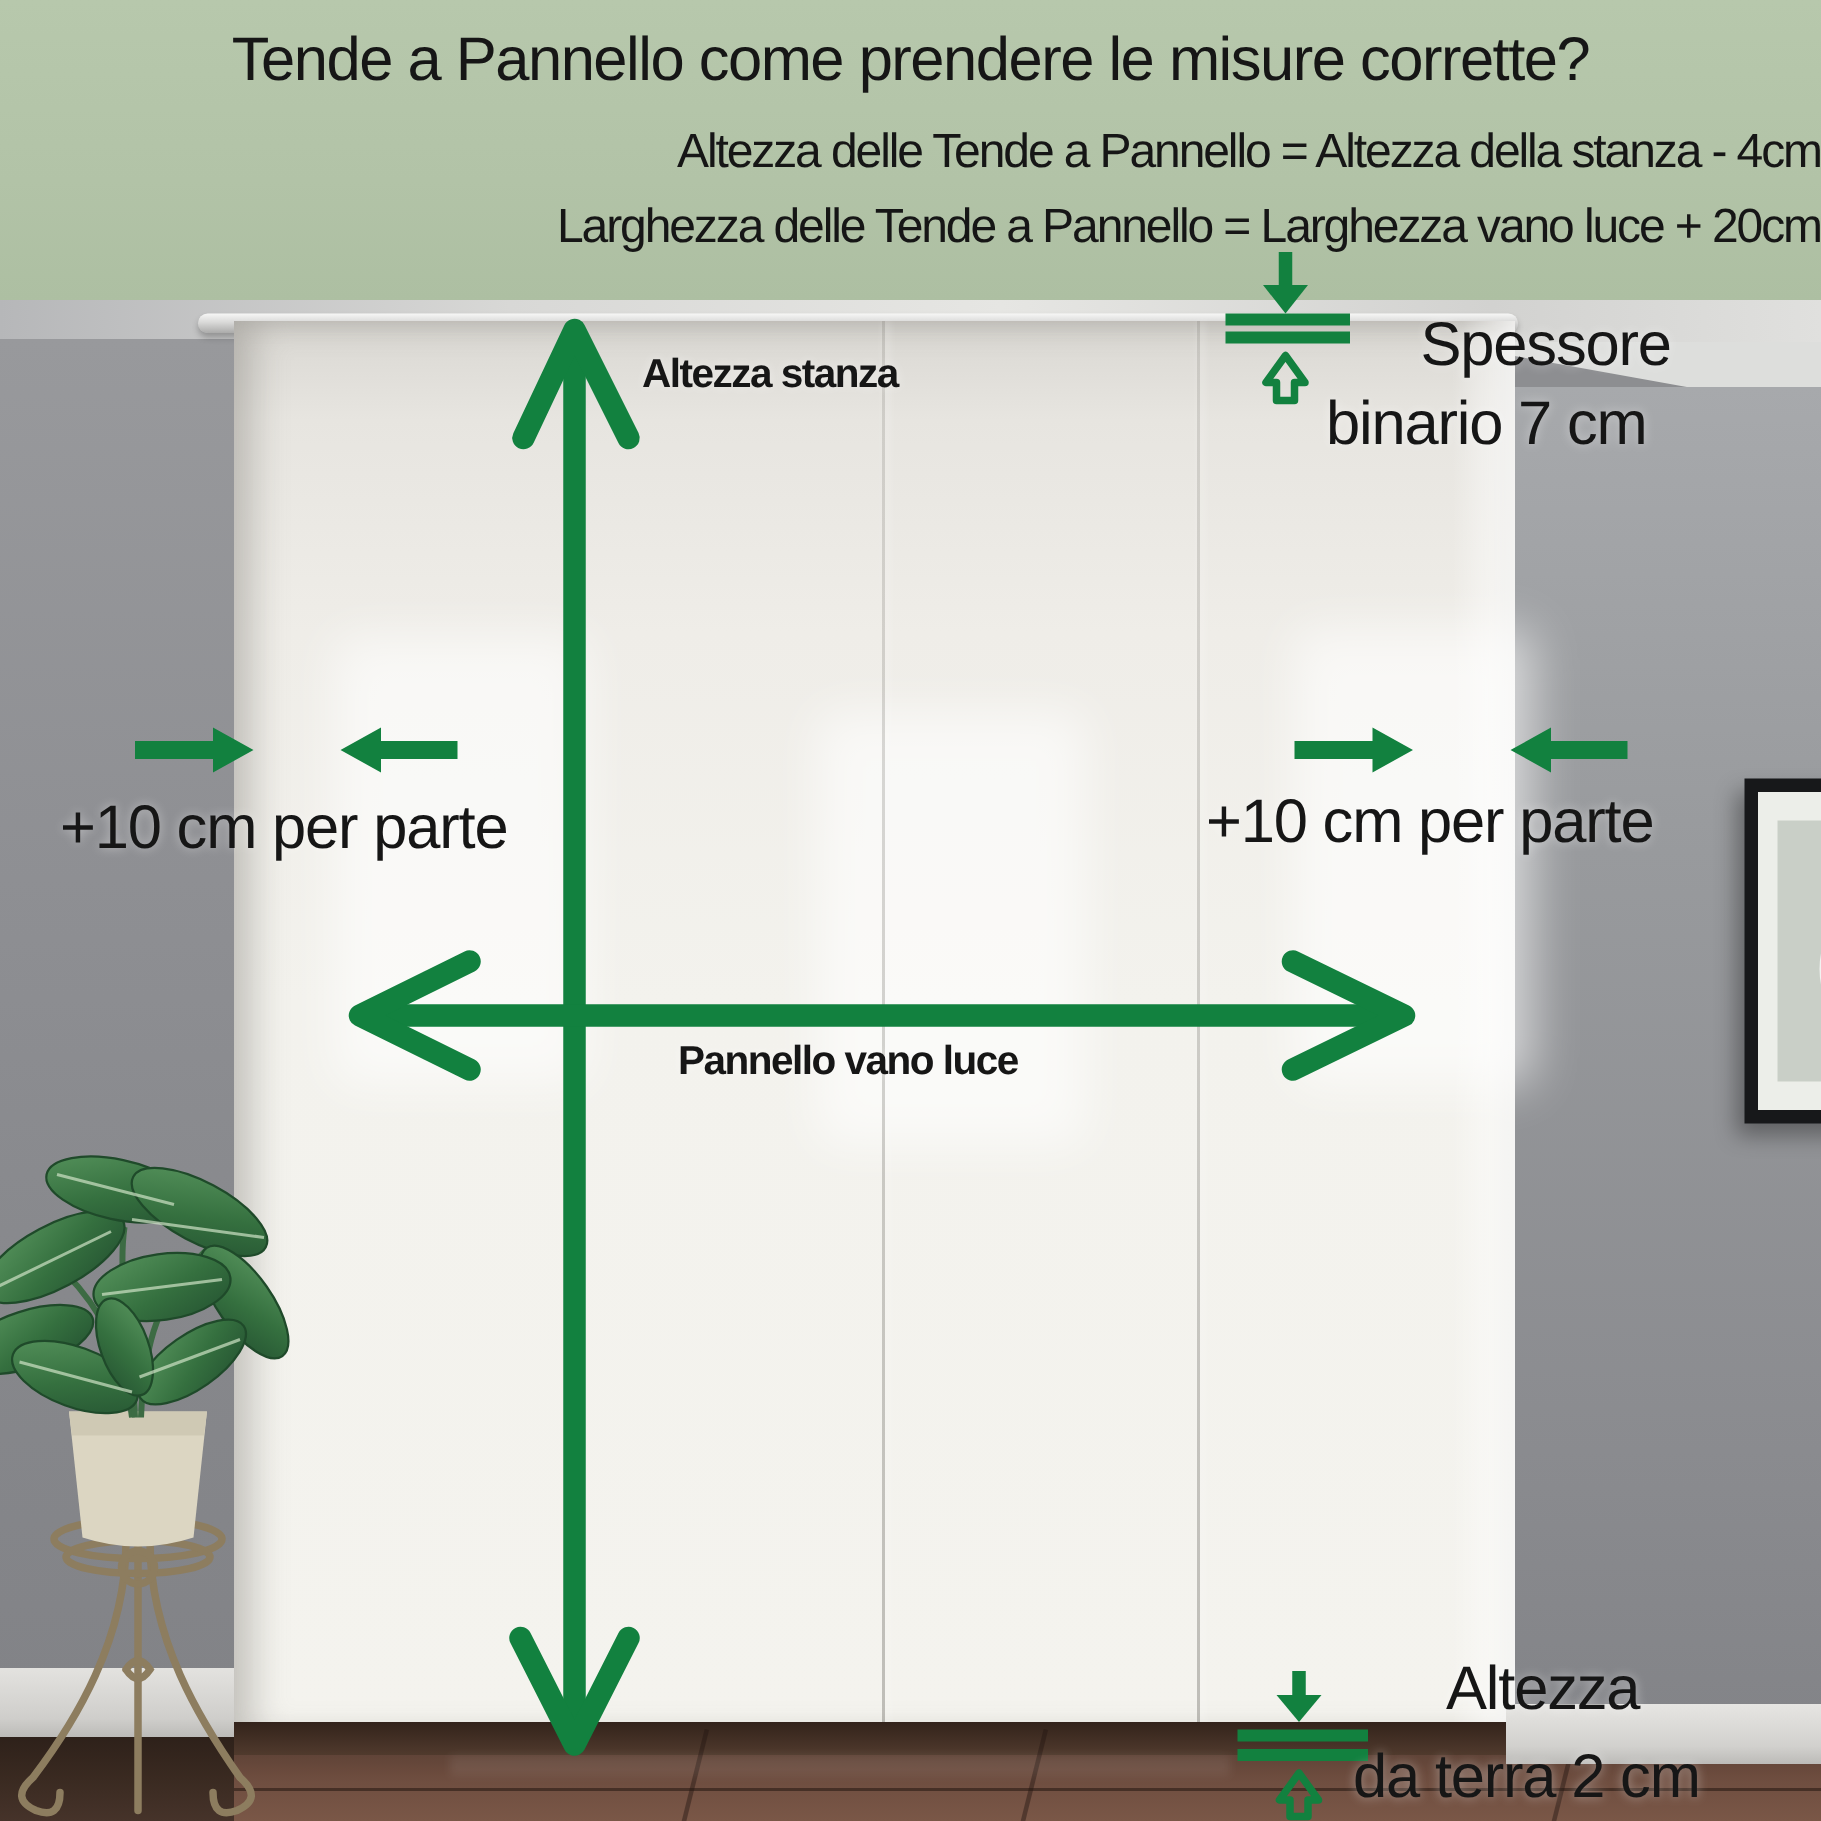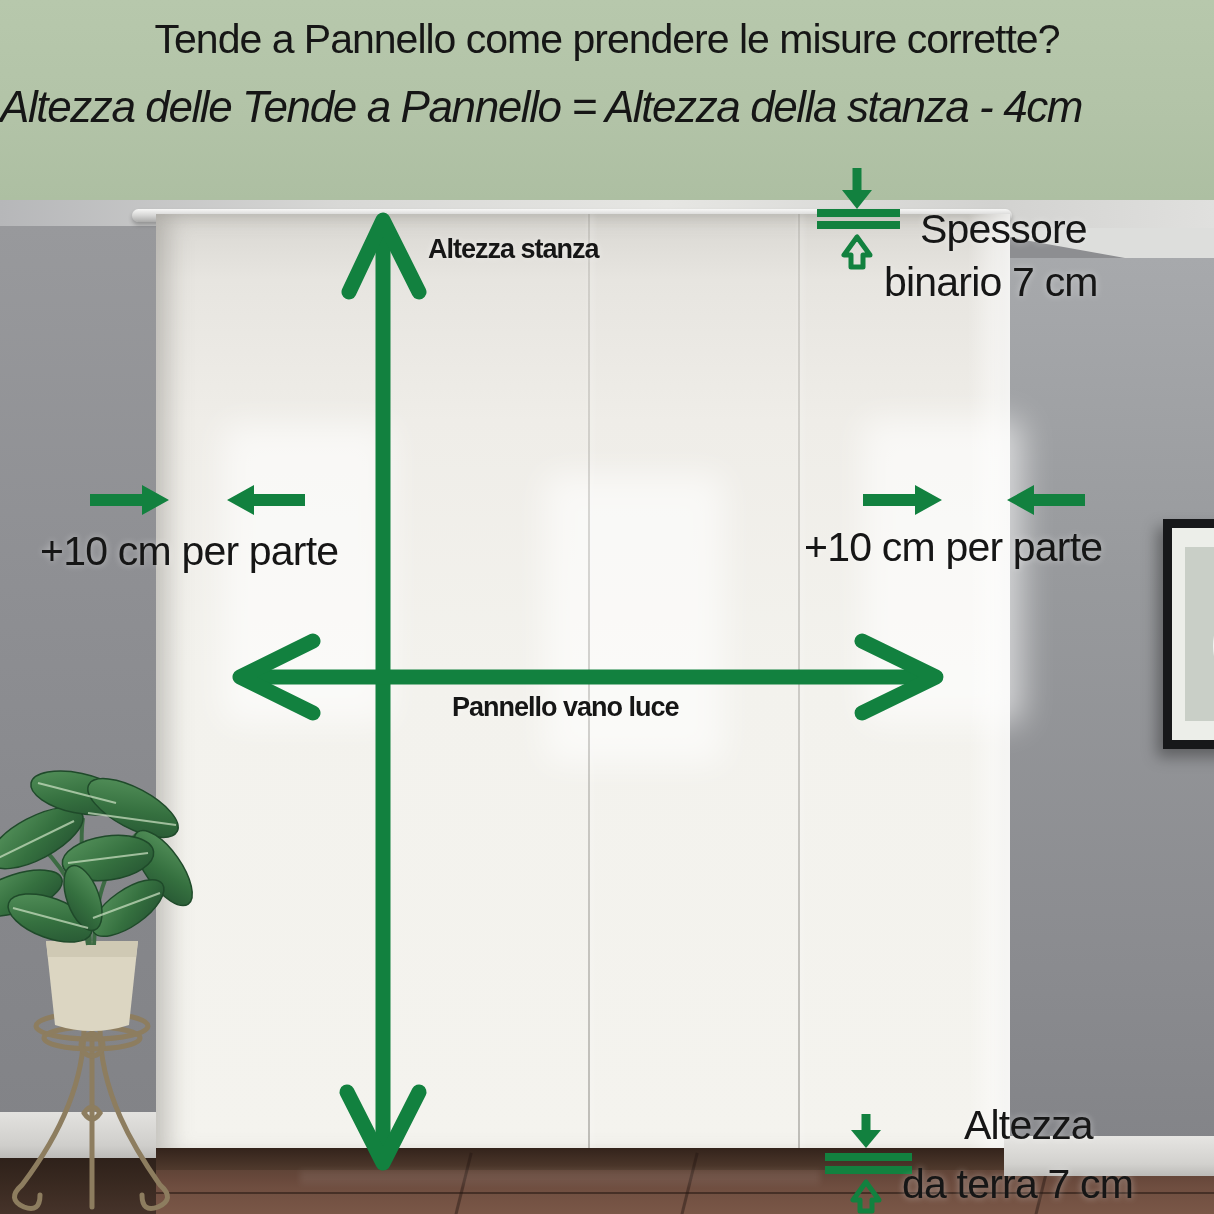--- a/index.html
+++ b/index.html
@@ -13,22 +13,22 @@
     font-family:"Liberation Sans",sans-serif;color:var(--text-dark);
     background:#8d8e91;
   }
   .abs{position:absolute;}
 
   
   .banner{left:0;top:0;width:1214px;height:200px;
     background:linear-gradient(180deg,#b7c8ac 0%,var(--banner-bg) 60%,#adbfa2 100%);}
   .banner-title{left:0;top:16px;width:1214px;text-align:center;
     font-size:41px;font-weight:normal;letter-spacing:-1px;}
-  .banner-formula{left:0;width:1214px;text-align:left;
-    font-size:44px;font-weight:400;letter-spacing:-1.4px;font-style:italic;}
+  .banner-formula{left:0;width:1214px;text-align:right;
+    font-size:32px;font-weight:400;letter-spacing:-1.4px;}
   .formula-1{top:82px;}
   .formula-2{top:132px;}
 
   
   .ceiling{left:0;top:200px;width:1214px;height:34px;
     background:linear-gradient(90deg,#b6b7b9 0%,#d8d8d6 28%,#e6e6e3 55%,#d2d2d0 82%,#e0e0de 100%);}
   .ceiling-right{left:1004px;top:228px;width:210px;height:46px;
     background:#dddedc;clip-path:polygon(0 0,100% 0,100% 100%,0 18%);}
   .wall-left{left:0;top:226px;width:170px;height:900px;
     background:linear-gradient(180deg,#98999c 0%,#8e8f93 40%,#86878b 75%,#828387 100%);}
@@ -80,21 +80,21 @@
     border-radius:50%;}
 
   
   .mlabel{white-space:nowrap;text-shadow:0 0 7px rgba(255,255,255,.45);}
   .mlabel.bold{font-weight:bold;font-size:27px;letter-spacing:-1px;}
   .mlabel.reg{font-weight:400;font-size:41px;letter-spacing:-0.8px;}
   .lbl-altezza{left:428px;top:234px;}
   .lbl-larghezza{left:452px;top:692px;}
   .lbl-plus-left{left:40px;top:528px;}
   .lbl-plus-right{left:804px;top:524px;}
-  .lbl-spessore-1{left:920px;top:206px;text-align:center;}
+  .lbl-spessore-1{left:947px;top:206px;text-align:center;}
   .lbl-spessore-2{left:884px;top:259px;}
   .lbl-spazio-1{left:964px;top:1102px;}
   .lbl-spazio-2{left:902px;top:1161px;}
 
   svg.arrows{left:0;top:0;width:1214px;height:1214px;color:var(--arrow-green);pointer-events:none;}
 </style>
 </head>
 <body>
 
 <div class="stage">
@@ -179,20 +179,21 @@
         <path d="M100 80 L188 92"></path>
       <path d="M80 130 L160 120"></path>
         <path d="M25 175 L100 195"></path>
         <path d="M105 185 L172 160"></path>
     </g>
   </svg>
 
   <div class="abs banner">
     <div class="abs banner-title">Tende a Pannello come prendere le misure corrette?</div>
     <div class="abs banner-formula formula-1">Altezza delle Tende a Pannello = Altezza della stanza - 4cm</div>
+    <div class="abs banner-formula formula-2">Larghezza delle Tende a Pannello = Larghezza vano luce + 20cm</div>
   </div>
 
   <svg class="abs arrows" viewBox="0 0 1214 1214">
 
     <g stroke="currentColor" stroke-width="15" fill="none" stroke-linecap="round" stroke-linejoin="round">
       <path d="M383 226 L383 1158"></path>
       <path d="M349 292 L383 220 L419 292"></path>
       <path d="M347 1092 L383 1163 L419 1092"></path>
     </g>
 
@@ -227,15 +228,15 @@
     </g>
   </svg>
 
   <div class="abs mlabel bold lbl-altezza">Altezza stanza</div>
   <div class="abs mlabel bold lbl-larghezza">Pannello vano luce</div>
   <div class="abs mlabel reg lbl-plus-left">+10 cm per parte</div>
   <div class="abs mlabel reg lbl-plus-right">+10 cm per parte</div>
   <div class="abs mlabel reg lbl-spessore-1">Spessore</div>
   <div class="abs mlabel reg lbl-spessore-2">binario 7 cm</div>
   <div class="abs mlabel reg lbl-spazio-1">Altezza</div>
-  <div class="abs mlabel reg lbl-spazio-2">da terra 7 cm</div>
+  <div class="abs mlabel reg lbl-spazio-2">da terra 2 cm</div>
 
 </div>
 
 </body></html>

